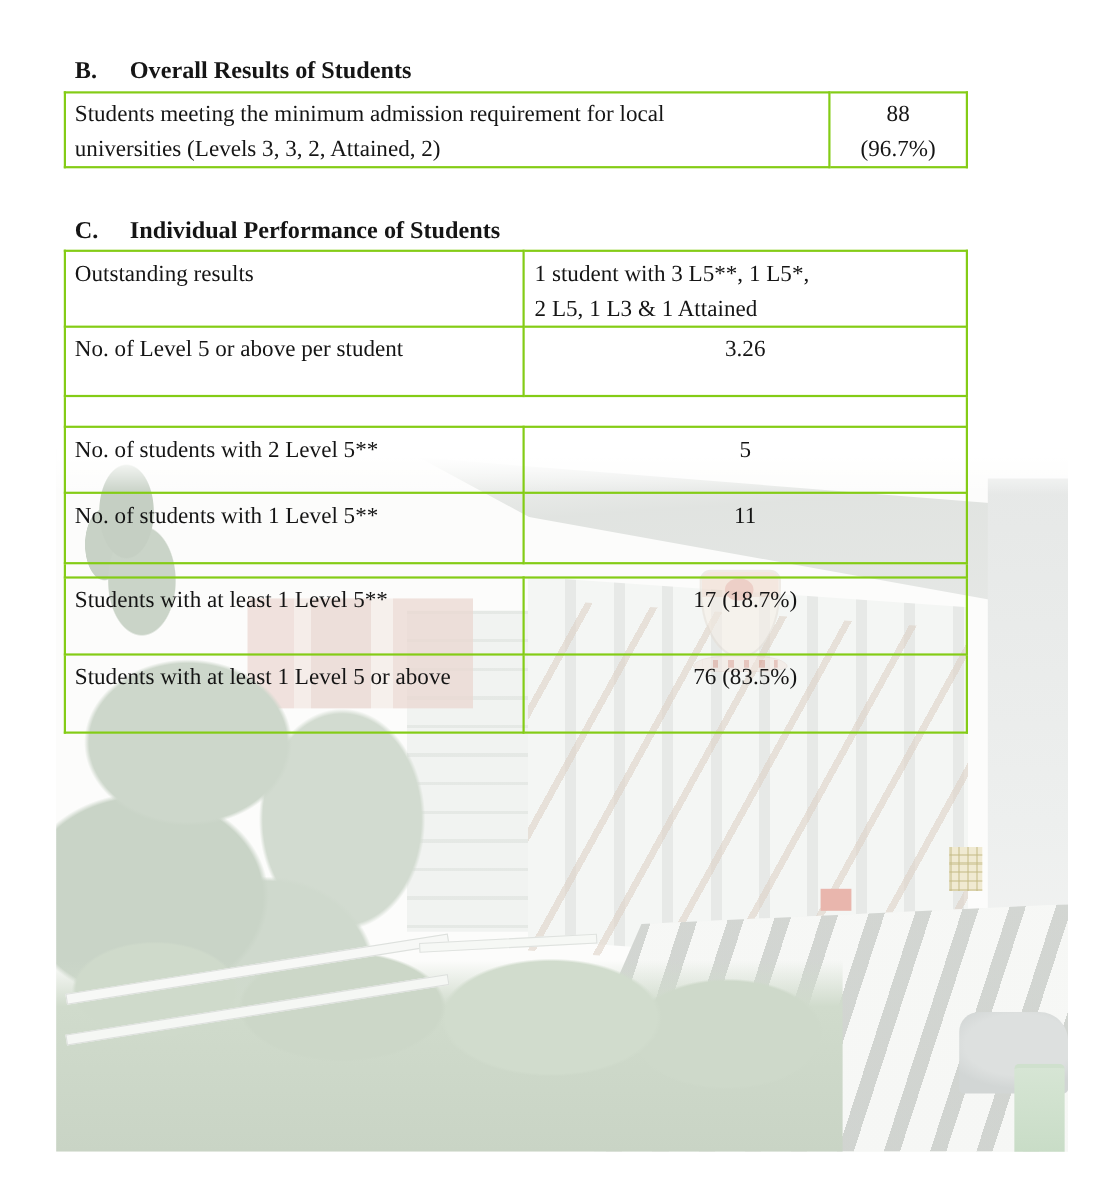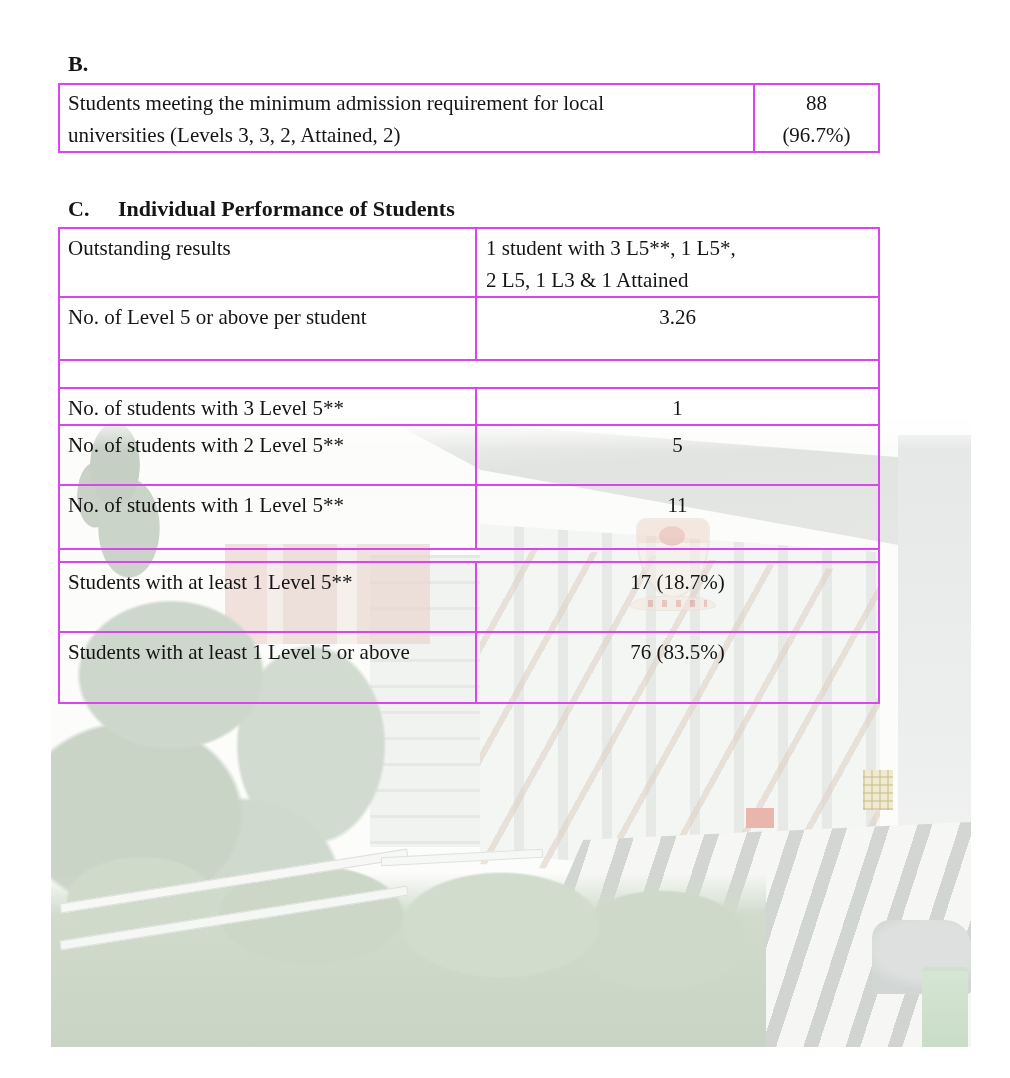--- a/index.html
+++ b/index.html
@@ -81,21 +81,21 @@
     background-size:68px 7px; background-repeat:no-repeat; background-position:8px 3px;}
 
   
   .heading{position:absolute; display:flex; font-weight:bold; font-size:22px; line-height:26px; white-space:nowrap;}
   .sec-label{display:inline-block; width:50px;}
   #heading-b{left:68px; top:51px;}
   #heading-c{left:68px; top:196px;}
 
   
   table{border-collapse:collapse; table-layout:fixed; position:absolute; background:transparent;}
-  td{border:2px solid #d946ef; vertical-align:top; font-size:21px; line-height:32px; padding:3px 8px 0 8px; overflow:hidden;}
+  td{border:2px solid #84cc16; vertical-align:top; font-size:21px; line-height:32px; padding:3px 8px 0 8px; overflow:hidden;}
   .line{display:block;}
   #table-b{left:58px; top:83px; width:820px;}
   #table-b td{padding-top:2px;}
   #table-b .c2{text-align:center;}
   #table-b tr{height:68px;}
   #table-c{left:58px; top:227px; width:820px;}
   #table-c .val{text-align:center;}
   #table-c .val-left{text-align:left; padding-left:9px;}
   .r1{height:58px;padding-left:37px;} .r2{height:63px;} .r3{height:28px;} .r4{height:36px;} .r5{height:60px;}
   .r6{height:64px;} .r7{height:13px;} .r8{height:70px;border-radius:27px;} .r9{height:110px;} .r10{height:71px;}
@@ -128,20 +128,21 @@
     <div class="crest">
       <div class="shield"></div>
       <div class="emblem"></div>
       <div class="ribbon"></div>
     </div>
     <div class="ph-fade"></div>
   </div>
 
   <div class="heading" id="heading-b">
     <span class="sec-label">B.</span>
+    <span>Overall Results of Students</span>
   </div>
 
   <table id="table-b">
     <colgroup>
         <col style="width:695px">
         <col style="width:125px">
       </colgroup>
     <tbody>
         <tr>
       <td class="c1">
@@ -180,28 +181,20 @@
       <td>
         <span class="line">No. of Level 5 or above per student</span>
       </td>
       <td class="val">
         <span class="line">3.26</span>
       </td>
     </tr>
     <tr class="r3">
       <td colspan="2"></td>
     </tr>
-    <tr class="r4">
-      <td>
-        <span class="line">No. of students with 3 Level 5**</span>
-      </td>
-      <td class="val">
-        <span class="line">1</span>
-      </td>
-    </tr>
     <tr class="r5">
       <td>
         <span class="line">No. of students with 2 Level 5**</span>
       </td>
       <td class="val">
         <span class="line">5</span>
       </td>
     </tr>
     <tr class="r6">
       <td>

